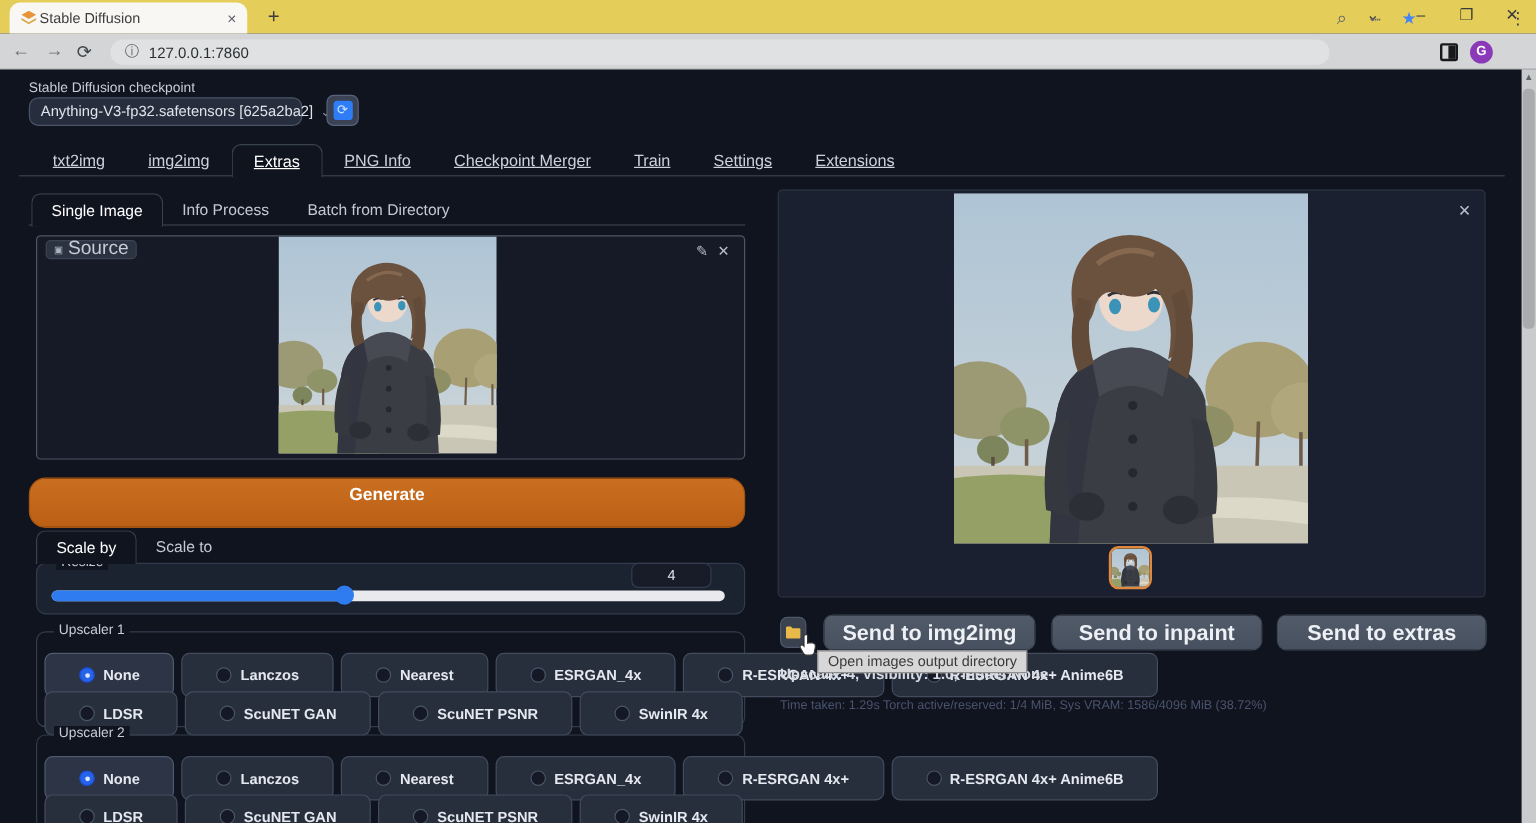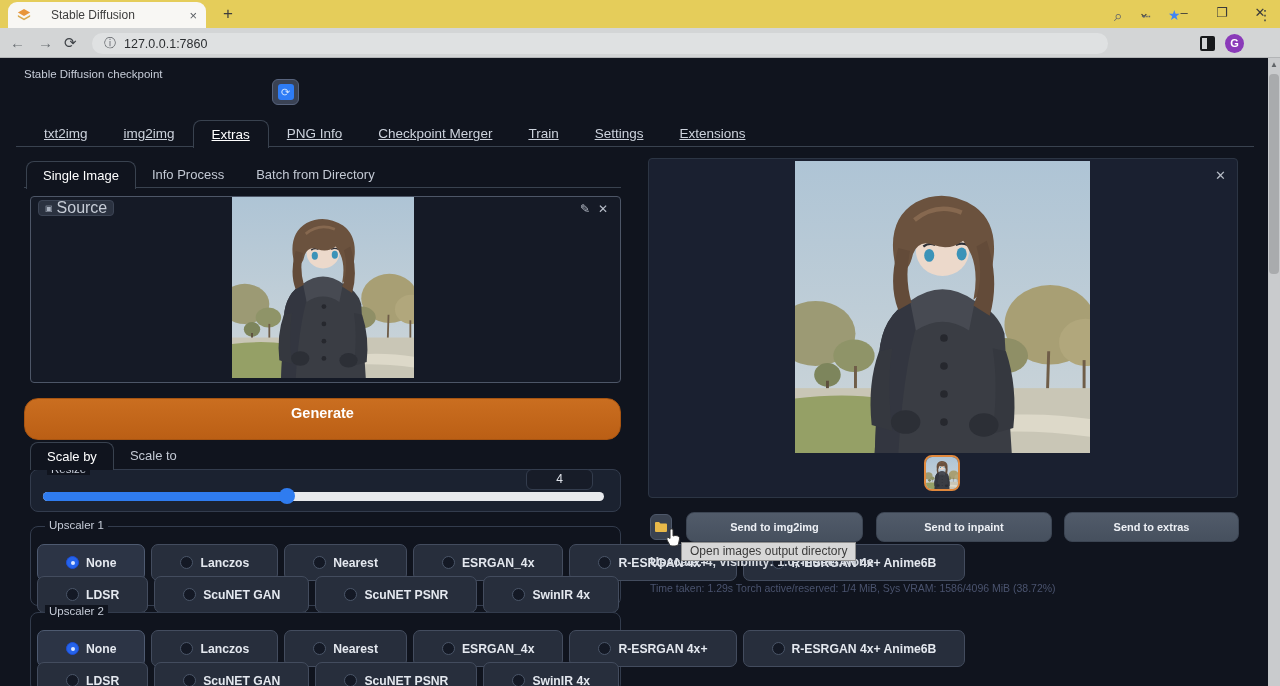--- a/index.html
+++ b/index.html
@@ -2,21 +2,21 @@
 <html><head>
 <meta charset="utf-8">
 <style>
   * { margin:0; padding:0; box-sizing:border-box; }
   html,body { width:1280px; height:686px; overflow:hidden; background:#10141e;
               font-family:"Liberation Sans", sans-serif; }
 
   
   #tabstrip { position:absolute; left:0; top:0; width:1280px; height:28px; background:#e5cd5a; }
   #browser-tab { position:absolute; left:8px; top:2px; width:198px; height:26px; background:#f8f7f4;
-                 border-radius:9px 9px 0 0; display:flex; align-items:center; padding:0 9px; gap:20px; }
+                 border-radius:9px 9px 0 0; display:flex; align-items:center; padding:0 9px; gap:2px; }
   #favicon { width:14px; height:14px; flex:0 0 auto; }
   #tab-title { font-size:12px; color:#3d3d3d; flex:1; white-space:nowrap; overflow:hidden; }
   #tab-close { color:#5a5e63; font-size:13px; cursor:default; }
   #newtab-btn { position:absolute; left:218px; top:4px; font-size:17px; color:#3d3d3d; width:20px; text-align:center; }
   .winctl { position:absolute; top:5px; font-size:13px; color:#3a3a3a; width:24px; text-align:center; }
 
   #toolbar { position:absolute; left:0; top:28px; width:1280px; height:30px; background:#d3d5d6;
              border-bottom:1px solid #b2b4b6; }
   .navic { position:absolute; top:6px; font-size:15px; color:#6a6f74; }
   #urlbar { position:absolute; left:92px; top:33px; width:1016px; height:21px; border-radius:11px;
@@ -105,21 +105,21 @@
                    background:#1a2030; border:1px solid #2c3544; border-radius:4px; }
   #gallery-close { position:absolute; right:11px; top:9px; color:#b6bcc6; font-size:13px; }
   #output-art { position:absolute; left:146px; top:2px; width:295px; height:292px; }
   #gallery-thumb { position:absolute; left:275px; top:296px; width:36px; height:36px; border:2px solid #e0883c;
                    border-radius:8px; overflow:hidden; background:#333; }
   #gallery-thumb svg { width:32px; height:32px; display:block; }
 
   #folder-btn { position:absolute; left:650px; top:456px; width:22px; height:26px; background:#3a4250;
                 border:1px solid #4e586a; border-radius:6px; display:flex; align-items:center; justify-content:center; }
   .send-btn { position:absolute; top:454px; height:30px; background:linear-gradient(180deg,#515b6a,#46505e);
-              border:1px solid #3c4553; border-radius:8px; color:#edf0f5; font-size:11px; font-weight:bold;
+              border:1px solid #3c4553; border-radius:8px; color:#edf0f5; font-size:18px; font-weight:bold;
               text-align:center; line-height:28px; }
   #send-img2img { left:686px; width:177px; }
   #send-inpaint { left:876px; width:176px; }
   #send-extras  { left:1064px; width:175px; }
 
   #cursor { position:absolute; left:666px; top:470px; z-index:6; }
   #tooltip { position:absolute; left:681px; top:484px; z-index:5; background:#d7d7d7; border:1px solid #8f8f8f;
              color:#3a3a3a; font-size:12px; padding:1px 8px 2px; white-space:nowrap; }
   #result-info { position:absolute; left:650px; top:497px; z-index:1; font-size:12.5px; font-weight:bold; color:#d7dbe2; }
   #perf-info { position:absolute; left:650px; top:524px; font-size:10.5px; color:#4a536e; }
@@ -200,20 +200,24 @@
 <div class="tbic" style="left:1114px;font-size:15px">⌕</div>
 <div class="tbic" style="left:1141px;font-size:13px">⭪</div>
 <div class="tbic" style="left:1168px;font-size:14px;color:#4285f4">★</div>
 <div id="sidepanel-icon"></div>
 <div id="avatar">G</div>
 <div class="tbic" style="left:1258px;font-size:14px;color:#3c4043">⋮</div>
 
 <div id="page">
 
   <div id="ckpt-label">Stable Diffusion checkpoint</div>
+  <div id="ckpt-select">
+    <span id="ckpt-value">Anything-V3-fp32.safetensors [625a2ba2]</span>
+    <span id="ckpt-chevron">⌄</span>
+  </div>
   <div id="ckpt-refresh">
     <span id="refresh-glyph">⟳</span>
   </div>
 
   <div id="main-tabs">
 
   <div class="mtab"><span>txt2img</span></div>
       <div class="mtab"><span>img2img</span></div>
       <div class="mtab active"><span>Extras</span></div>
       <div class="mtab"><span>PNG Info</span></div>

